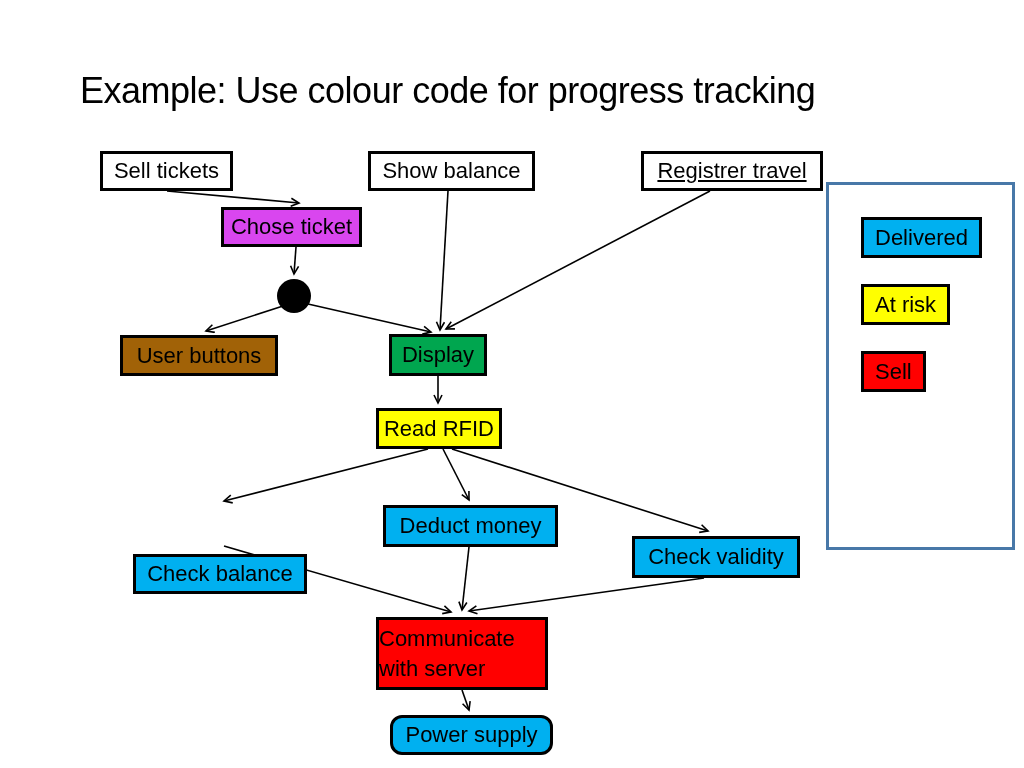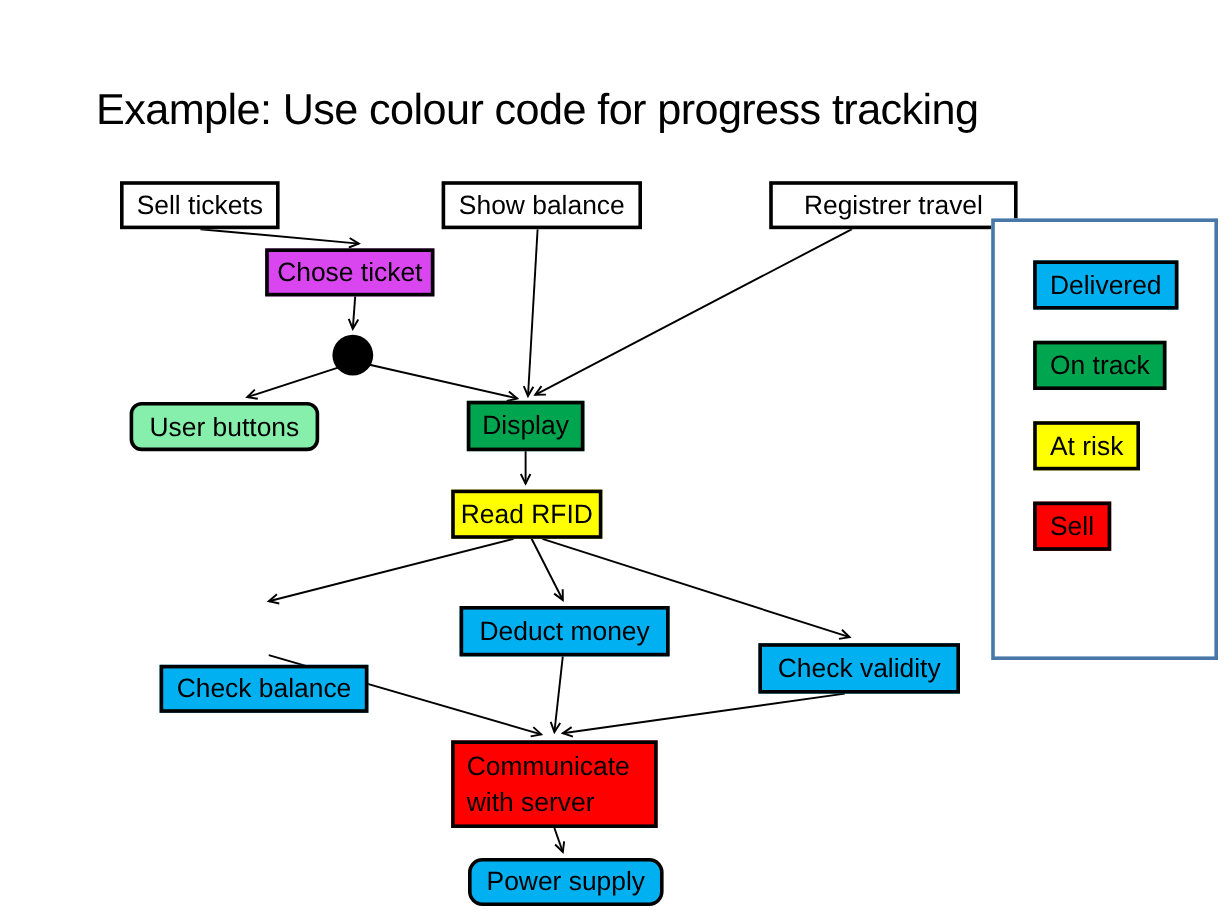--- a/index.html
+++ b/index.html
@@ -15,21 +15,21 @@
     white-space:nowrap;
   }
   #connector-layer{position:absolute;left:0;top:0;width:1024px;height:768px;pointer-events:none;}
   #connector-layer line{stroke:#000;stroke-width:1.6;}
   .node{
     position:absolute;box-sizing:border-box;
     border:3px solid #000;background:#fff;color:#000;
     display:flex;align-items:center;justify-content:center;
     font-size:22px;line-height:1.25;white-space:nowrap;
   }
-  .node.left-align{justify-content:flex-start;padding-left:10px;white-space:normal;line-height:1.35;}
+  .node.left-align{justify-content:flex-start;white-space:normal;line-height:1.35;}
   .junction-dot{
     position:absolute;border-radius:50%;background:#000;
   }
   .legend-panel{
     position:absolute;box-sizing:border-box;background:#fff;
     display:flex;flex-direction:column;align-items:flex-start;
     gap:26px;padding:32px 0 0 8px;
   }
   .legend-item{
     box-sizing:border-box;border:3px solid #000;height:41px;
@@ -63,32 +63,31 @@
         <line x1="224" y1="546" x2="451" y2="612" stroke="#000000" marker-end="url(#arrowhead)"></line>
         <line x1="469" y1="547" x2="462" y2="610" stroke="#000000" marker-end="url(#arrowhead)"></line>
         <line x1="704" y1="578" x2="469" y2="611" stroke="#000000" marker-end="url(#arrowhead)"></line>
         <line x1="462" y1="690" x2="469" y2="710" stroke="#000000" marker-end="url(#arrowhead)"></line>
       </g>
   </svg>
 
   <div id="nodes">
       <div class="node" style="left: 100px; top: 151px; width: 133px; height: 40px; background: rgb(255, 255, 255); border-color: rgb(0, 0, 0);">Sell tickets</div>
       <div class="node" style="left: 368px; top: 151px; width: 167px; height: 40px; background: rgb(255, 255, 255); border-color: rgb(0, 0, 0);">Show balance</div>
-      <div class="node" style="left: 641px; top: 151px; width: 207px; height: 40px; background: rgb(255, 255, 255); border-color: rgb(0, 0, 0);">Registrer travel</div>
+      <div class="node" style="left: 641px; top: 151px; width: 182px; height: 40px; background: rgb(255, 255, 255); border-color: rgb(0, 0, 0); text-decoration: underline;">Registrer travel</div>
       <div class="node" style="left: 221px; top: 207px; width: 141px; height: 40px; background: #d946ef; border-color: rgb(0, 0, 0);">Chose ticket</div>
-      <div class="node" style="left: 108px; top: 335px; width: 158px; height: 41px; background: #86efac; border-color: rgb(0, 0, 0); border-radius: 10px;">User buttons</div>
+      <div class="node" style="left: 120px; top: 335px; width: 158px; height: 41px; background: #a16207; border-color: rgb(0, 0, 0);">User buttons</div>
       <div class="node" style="left: 389px; top: 334px; width: 98px; height: 42px; background: rgb(0, 166, 79); border-color: rgb(0, 0, 0);">Display</div>
       <div class="node" style="left: 376px; top: 408px; width: 126px; height: 41px; background: rgb(255, 255, 0); border-color: rgb(0, 0, 0);">Read RFID</div>
       <div class="node" style="left: 133px; top: 506px; width: 174px; height: 40px; background: rgb(0, 176, 240); border-color: rgb(0, 0, 0); margin-top: 48px;">Check balance</div>
       <div class="node" style="left: 383px; top: 505px; width: 175px; height: 42px; background: rgb(0, 176, 240); border-color: rgb(0, 0, 0);">Deduct money</div>
       <div class="node" style="left: 632px; top: 536px; width: 168px; height: 42px; background: rgb(0, 176, 240); border-color: rgb(0, 0, 0);">Check validity</div>
       <div class="node left-align" style="left: 376px; top: 617px; width: 172px; height: 73px; background: rgb(255, 0, 0); border-color: rgb(0, 0, 0);">Communicate with server</div>
       <div class="node" style="left: 390px; top: 715px; width: 163px; height: 40px; background: rgb(0, 176, 240); border-color: rgb(0, 0, 0); border-radius: 12px;">Power supply</div>
       <div class="junction-dot" style="left: 277px; top: 279px; width: 34px; height: 34px; background: rgb(0, 0, 0);"></div>
     </div>
 
   <div class="legend-panel" id="legend-panel" style="left: 826px; top: 182px; width: 189px; height: 368px; border: 3px solid rgb(72, 120, 168);">
       <div class="legend-item" style="background: rgb(0, 176, 240); border-color: rgb(0, 0, 0);">Delivered</div>
-      <div class="legend-item" style="background: rgb(0, 166, 79); border-color: rgb(0, 0, 0);">On track</div>
       <div class="legend-item" style="background: rgb(255, 255, 0); border-color: rgb(0, 0, 0);">At risk</div>
       <div class="legend-item" style="background: rgb(255, 0, 0); border-color: rgb(0, 0, 0);">Sell</div>
     </div>
 </div>
 
 </body></html>

